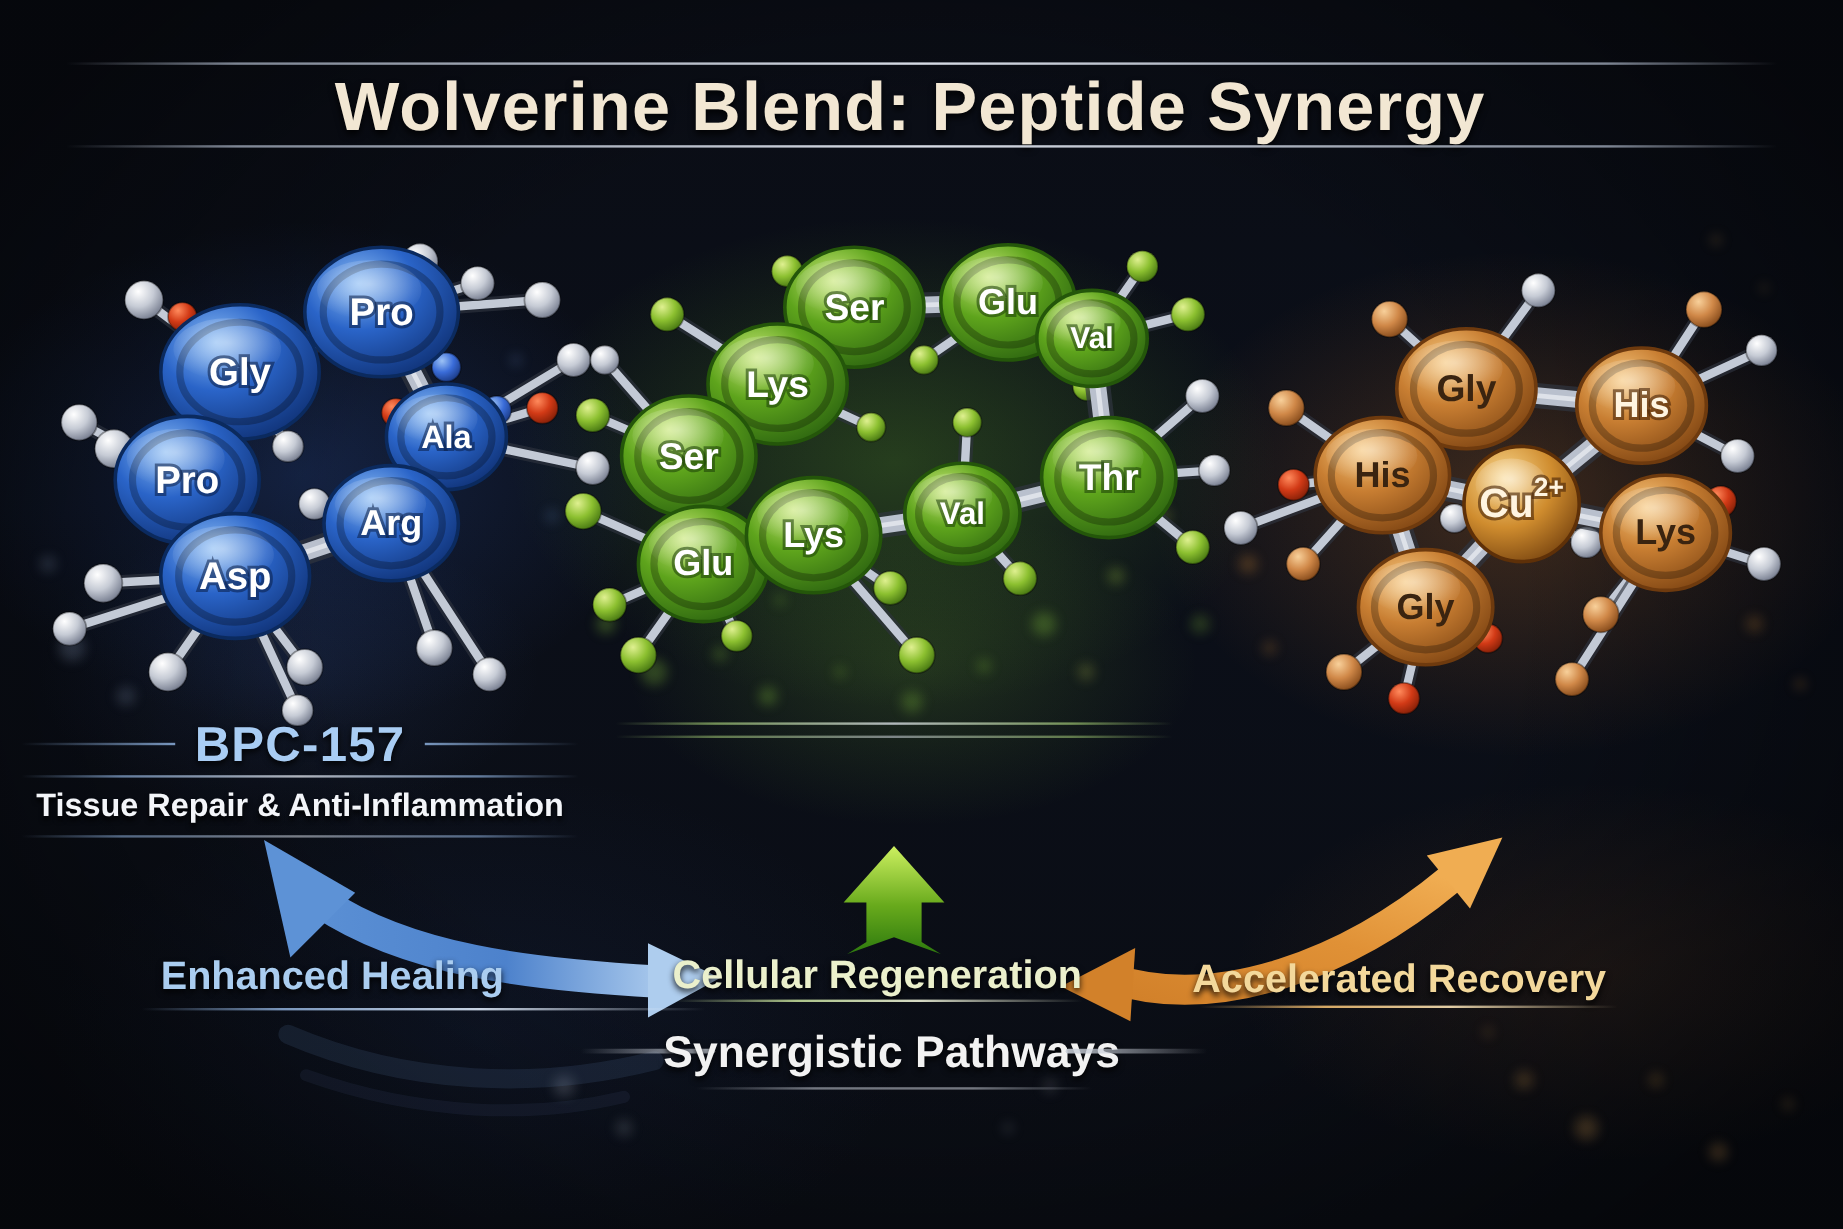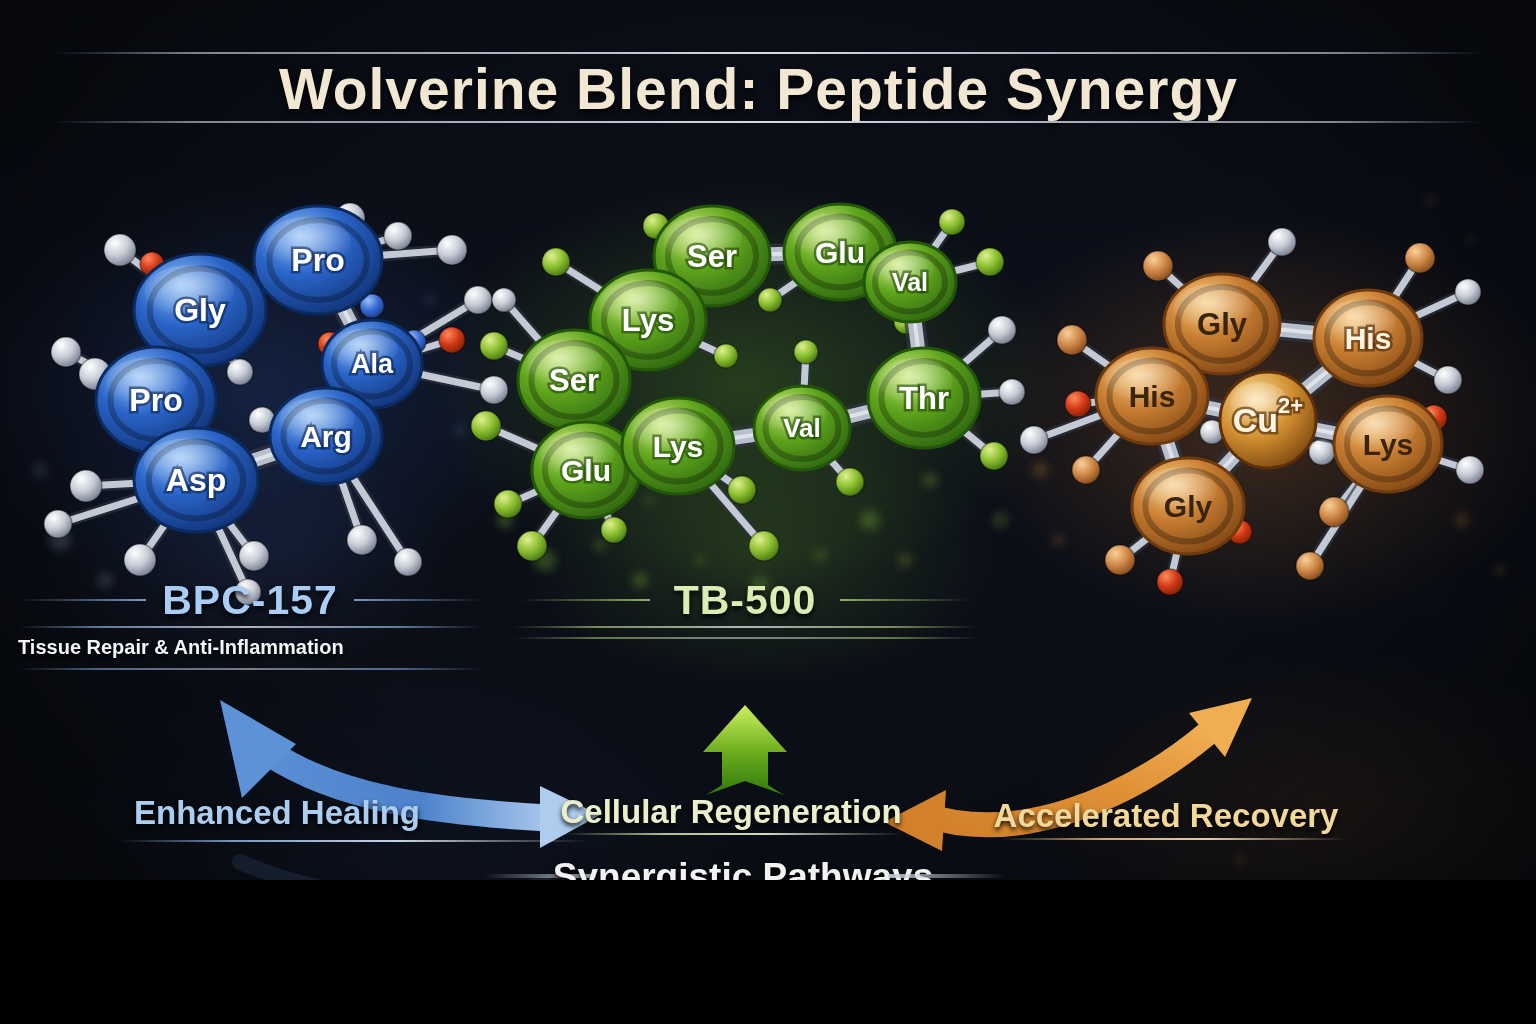--- a/index.html
+++ b/index.html
@@ -1,17 +1,17 @@
 <!DOCTYPE html>
 <html><head>
 <meta charset="utf-8">
 <style>
   html,body{margin:0;padding:0;background:#000;}
   .stage{
-    position:relative;width:1536px;height:880px;overflow:hidden;
+    position:relative;width:1536px;height:1024px;overflow:hidden;
     font-family:"Liberation Sans",sans-serif;
     background-color:#0a0d15;
     background-image:
       radial-gradient(ellipse 900px 700px at 50% 48%, rgba(0,0,0,0) 55%, rgba(0,0,0,0.45) 100%),
       radial-gradient(ellipse 430px 310px at 250px 395px, rgba(45,85,175,0.28), transparent 68%),
       radial-gradient(ellipse 300px 180px at 240px 560px, rgba(60,90,160,0.16), transparent 70%),
       radial-gradient(ellipse 470px 300px at 745px 385px, rgba(95,160,40,0.32), transparent 68%),
       radial-gradient(ellipse 340px 190px at 760px 555px, rgba(110,170,50,0.22), transparent 70%),
       radial-gradient(ellipse 450px 310px at 1265px 420px, rgba(200,115,40,0.28), transparent 68%),
       radial-gradient(ellipse 420px 220px at 1330px 810px, rgba(170,100,40,0.14), transparent 72%),
@@ -26,39 +26,39 @@
   .hline.bottom{top:121px;}
   .title{
     position:absolute;top:56px;left:50%;transform:translateX(-51%);
     font-size:57px;font-weight:700;letter-spacing:1px;color:#f2e7d3;white-space:nowrap;
     text-shadow:0 4px 6px rgba(0,0,0,.85);
   }
   
   .layer{position:absolute;left:0;top:0;}
   svg text{font-family:"Liberation Sans",sans-serif;}
   
-  .pcol{position:absolute;width:464px;top:578px;}
+  .pcol{position:absolute;width:464px;top:598px;}
   .pcol.c-blue{left:18px;}
   .pcol.c-green{left:513px;}
   .pcol.c-copper{left:1013px;}
   .pname-row{display:flex;align-items:center;gap:16px;height:44px;}
   .pname-row .dash{flex:1;height:2px;max-width:130px;margin:0 auto;}
   .pname-row .dash.l{background:linear-gradient(90deg,transparent,var(--dashc));}
   .pname-row .dash.r{background:linear-gradient(90deg,var(--dashc),transparent);}
   .pname{font-size:41px;font-weight:700;letter-spacing:1px;white-space:nowrap;
     text-shadow:0 3px 5px rgba(0,0,0,.9);}
   .c-blue{--dashc:rgba(140,175,220,.85);}
   .c-green{--dashc:rgba(160,200,115,.85);}
   .c-copper{--dashc:rgba(220,165,95,.85);}
   .c-blue .pname{color:#a9cdf4;}
   .c-green .pname{color:#dcedb4;}
   .c-copper .pname{color:#f4c979;}
   .pdiv{height:2px;margin-top:4px;
     background:linear-gradient(90deg,transparent 0%,var(--dashc) 18%,rgba(235,240,248,.9) 50%,var(--dashc) 82%,transparent 100%);opacity:.8;}
-  .pdesc{margin-top:8px;font-size:20px;font-weight:700;color:#f3f5f9;
+  .pdesc{margin-top:8px;text-align:center;font-size:27px;font-weight:700;color:#f3f5f9;
     text-shadow:0 3px 4px rgba(0,0,0,.9);white-space:nowrap;}
   .c-copper .pdesc{color:#f3e2b4;}
   .pdiv2{height:2px;margin-top:9px;
     background:linear-gradient(90deg,transparent 0%,var(--dashc) 18%,rgba(220,226,236,.8) 50%,var(--dashc) 82%,transparent 100%);opacity:.65;}
   
   .pw-label{position:absolute;transform:translate(-50%,-50%);font-weight:700;font-size:33px;
     white-space:nowrap;text-shadow:0 3px 5px rgba(0,0,0,.9);}
   .uline{position:absolute;height:2px;}
   .uline.blue{left:118px;width:470px;top:840px;
     background:linear-gradient(90deg,transparent,rgba(150,185,230,.8) 25%,rgba(220,232,248,.9) 60%,transparent);}
@@ -562,25 +562,20 @@
     <div class="pname-row">
       <span class="dash l"></span>
       <span class="pname">BPC-157</span>
       <span class="dash r"></span>
     </div>
     <div class="pdiv"></div>
     <div class="pdesc">Tissue Repair &amp; Anti-Inflammation</div>
     <div class="pdiv2"></div>
   </div>
   <div class="pcol c-green">
-    <div class="pname-row">
-      <span class="dash l"></span>
-      <span class="pname">TB-500</span>
-      <span class="dash r"></span>
-    </div>
     <div class="pdiv"></div>
     <div class="pdiv2"></div>
   </div>
 
   <svg class="layer" width="1536" height="1024" viewBox="0 0 1536 1024">
     <defs>
       <linearGradient id="agB" x1="0" y1="0" x2="1" y2="0">
         <stop offset="0%" stop-color="#5a8fd4"></stop>
           <stop offset="55%" stop-color="#4d82cc"></stop>
           <stop offset="100%" stop-color="#a8c8ec"></stop>

